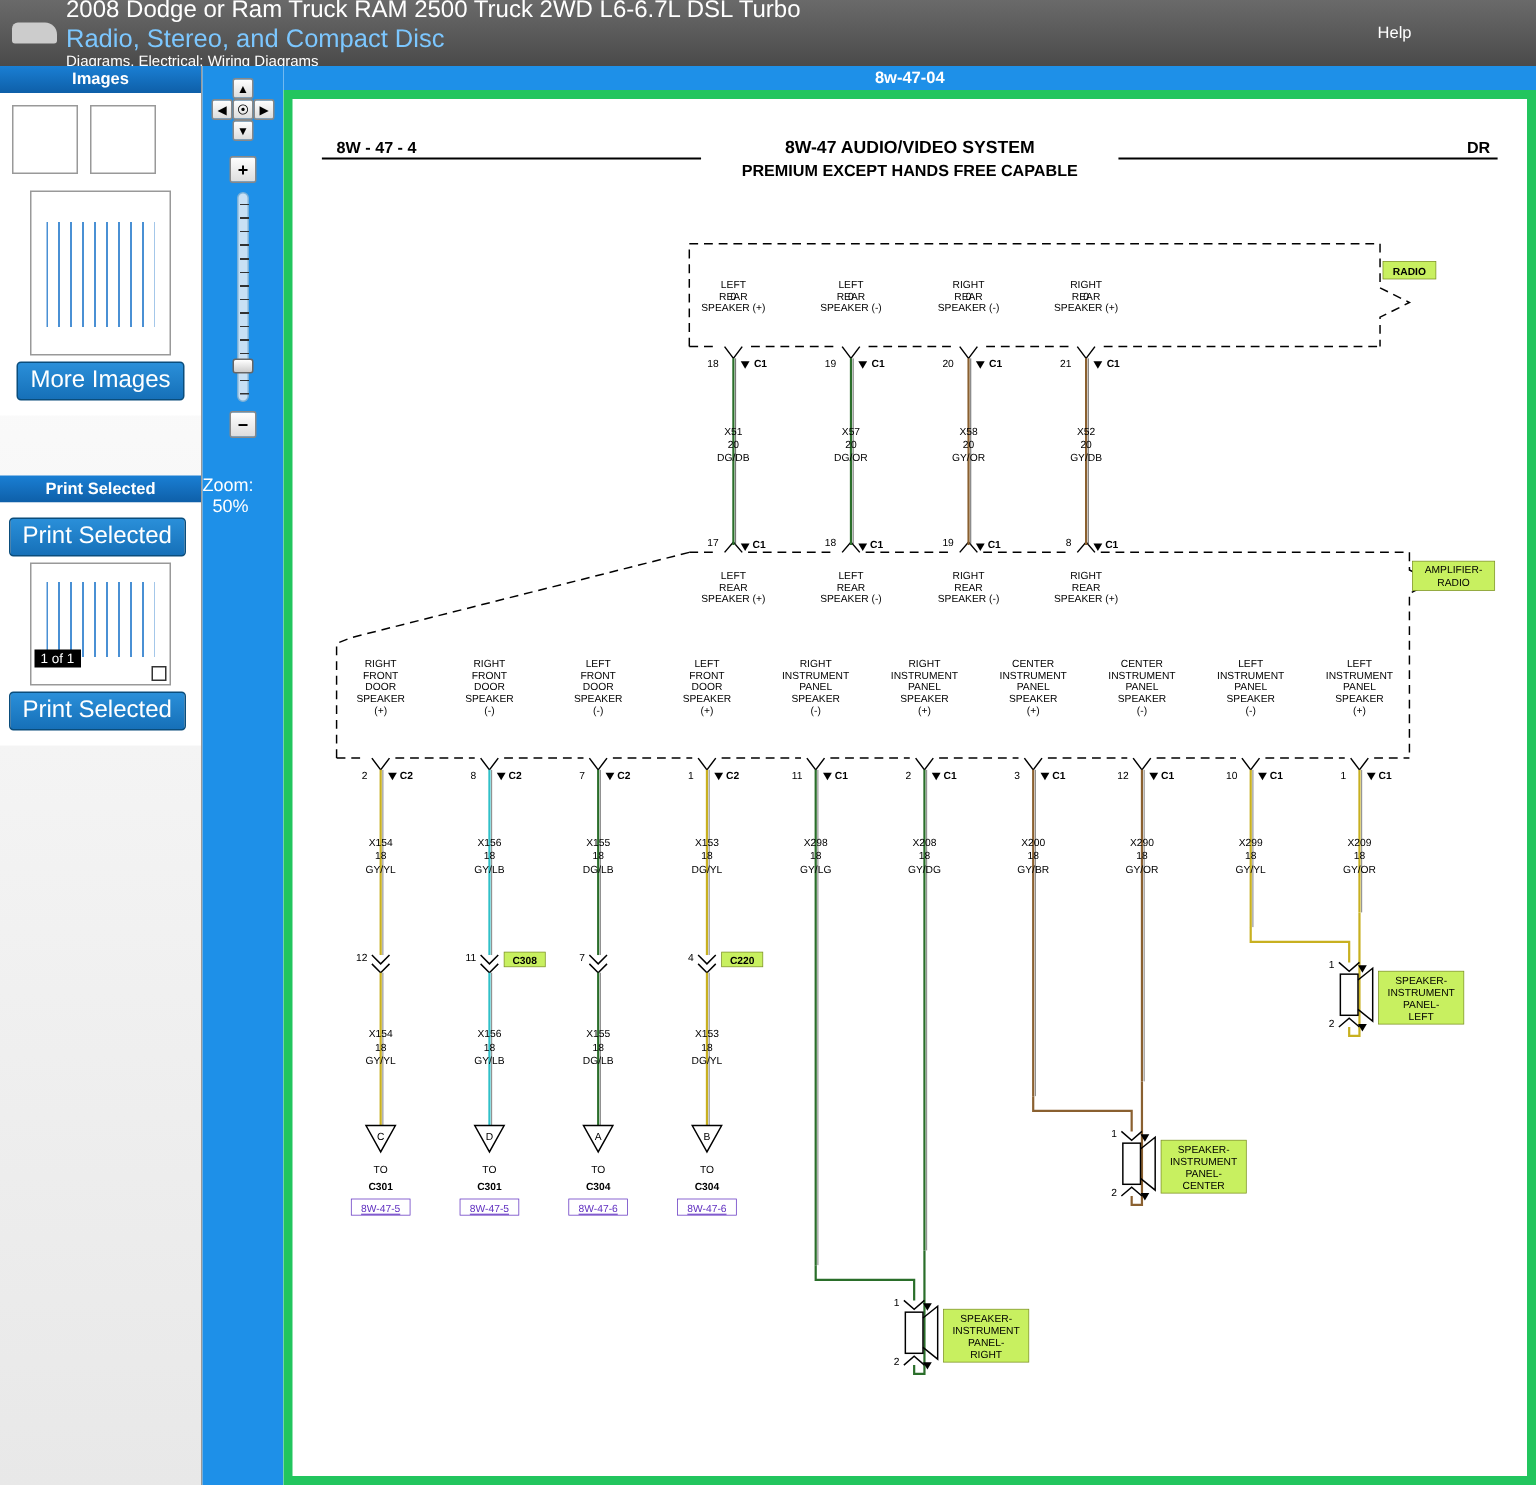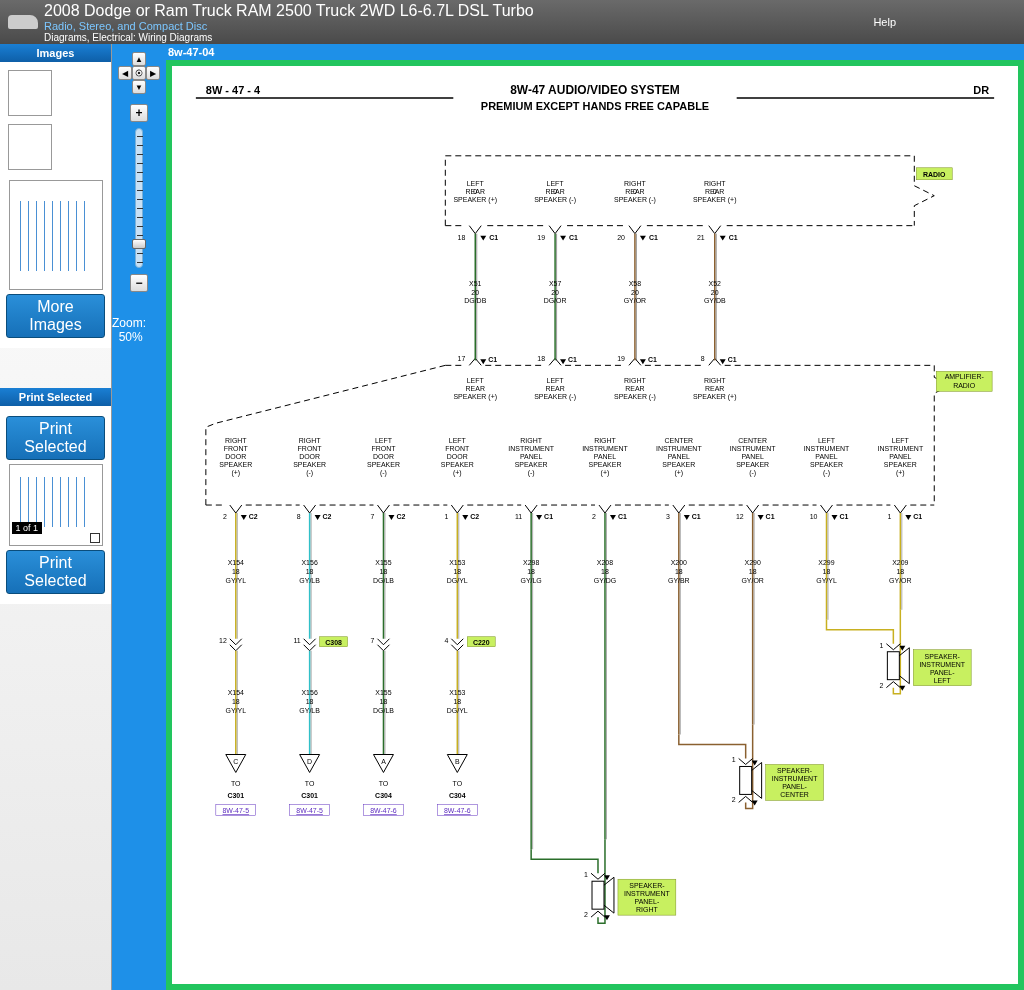--- a/index.html
+++ b/index.html
@@ -1,44 +1,44 @@
 <!DOCTYPE html>
 <html><head>
 <meta charset="utf-8">
 <style>
 *{margin:0;padding:0;box-sizing:border-box;font-family:Arial,sans-serif}
 body{background:#fff;width:1024px;height:990px;overflow:hidden}
 .top-bar{background:linear-gradient(#6a6a6a,#4a4a4a);height:44px;display:flex;align-items:center;padding:2px 8px;color:#fff;font-size:11px}
 .car-icon{width:30px;height:14px;background:#ccc;border-radius:4px 8px 2px 2px;margin-right:6px}
 .top-text{flex:1}
 .top-text .title{color:#fff;font-size:16px}
-.top-text .sub{color:#7cc7ff;font-size:11px}
+.top-text .sub{color:#7cc7ff;font-size:17px}
 .top-text .crumb{color:#fff;font-size:10px}
-.help-link{color:#fff;font-size:11px;margin-right:120px;cursor:pointer}
+.help-link{color:#fff;font-size:11px;margin-right:75px;cursor:pointer}
 .main{display:flex;height:946px}
-.left-panel{width:112px;background:linear-gradient(#fff,#e8e8e8);border-right:1px solid #999;display:flex;flex-direction:column}
+.left-panel{width:135px;background:linear-gradient(#fff,#e8e8e8);border-right:1px solid #999;display:flex;flex-direction:column}
 .panel-header{background:linear-gradient(#1a7fd4,#0e5fa8);color:#fff;font-size:11px;font-weight:bold;text-align:center;padding:3px 0}
 .panel-body{padding:6px;background:#fff}
 .thumb-box{width:44px;height:46px;border:1px solid #999;background:#fff;display:inline-block;margin:2px}
 .thumb-big{width:94px;height:110px;border:1px solid #999;background:#fff;margin:4px auto;display:block;position:relative}
 .thumb-lines{position:absolute;top:20px;left:10px;right:10px;height:70px;background:repeating-linear-gradient(90deg,#4a90d4 0 1px,transparent 1px 8px)}
 .btn{background:linear-gradient(#2a8fd9,#1670b8);color:#fff;font-size:16px;border:1px solid #0a4d7c;border-radius:3px;padding:3px 8px;cursor:pointer;margin:4px auto;display:block}
 .page-label{background:#000;color:#fff;font-size:9px;padding:1px 4px;position:absolute;bottom:11px;left:2px}
 .chk{position:absolute;bottom:2px;right:2px;width:10px;height:10px;border:1px solid #333}
 .zoom-panel{width:54px;background:#1e90e8;display:flex;flex-direction:column;align-items:center;padding-top:8px}
 .dpad{width:42px;height:42px;position:relative;margin-bottom:8px}
 .dpad-btn{position:absolute;width:14px;height:14px;background:linear-gradient(#fff,#ddd);border:1px solid #888;border-radius:2px;cursor:pointer;display:flex;align-items:center;justify-content:center;font-size:8px}
 .dpad-up{top:0;left:14px}.dpad-dn{bottom:0;left:14px}.dpad-lt{left:0;top:14px}.dpad-rt{right:0;top:14px}.dpad-ct{top:14px;left:14px}
 .zoom-btn{width:18px;height:18px;background:linear-gradient(#fff,#ddd);border:1px solid #888;border-radius:2px;cursor:pointer;margin:2px;display:flex;align-items:center;justify-content:center;font-size:12px;font-weight:bold}
 .slider-track{width:8px;height:140px;background:#c8e0f4;border:1px solid #7ab0d8;border-radius:4px;margin:4px 0;position:relative}
 .slider-ticks{position:absolute;inset:4px 0;background:repeating-linear-gradient(0deg,#333 0 1px,transparent 1px 9px);width:6px;left:1px}
 .slider-thumb{position:absolute;width:14px;height:10px;background:linear-gradient(#fff,#ccc);border:1px solid #666;border-radius:2px;left:-4px;top:110px;cursor:grab}
 .zoom-label{color:#fff;font-size:12px;margin-top:22px}
 .diagram-area{flex:1;background:#fff;display:flex;flex-direction:column}
-.diagram-title{background:#1e90e8;color:#fff;font-size:11px;font-weight:bold;padding:2px}
+.diagram-title{background:#1e90e8;color:#fff;font-size:11px;font-weight:bold;text-align:center;padding:2px}
 .diagram-body{flex:1;position:relative;border:6px solid #22c55e;overflow:hidden}
 .svg-wrap{width:100%;height:100%}
 .wire-label{font-size:7px;fill:#000;text-anchor:middle}
 .pin-label{font-size:7px;fill:#000}
 .header-label{font-size:7px;fill:#000;text-anchor:middle}
 .tag-box{fill:#c8f060;stroke:#7a9020;stroke-width:0.5}
 .ref-link{fill:#6030c0;font-size:7px;text-anchor:middle;text-decoration:underline}
 </style>
 </head>
 <body>

